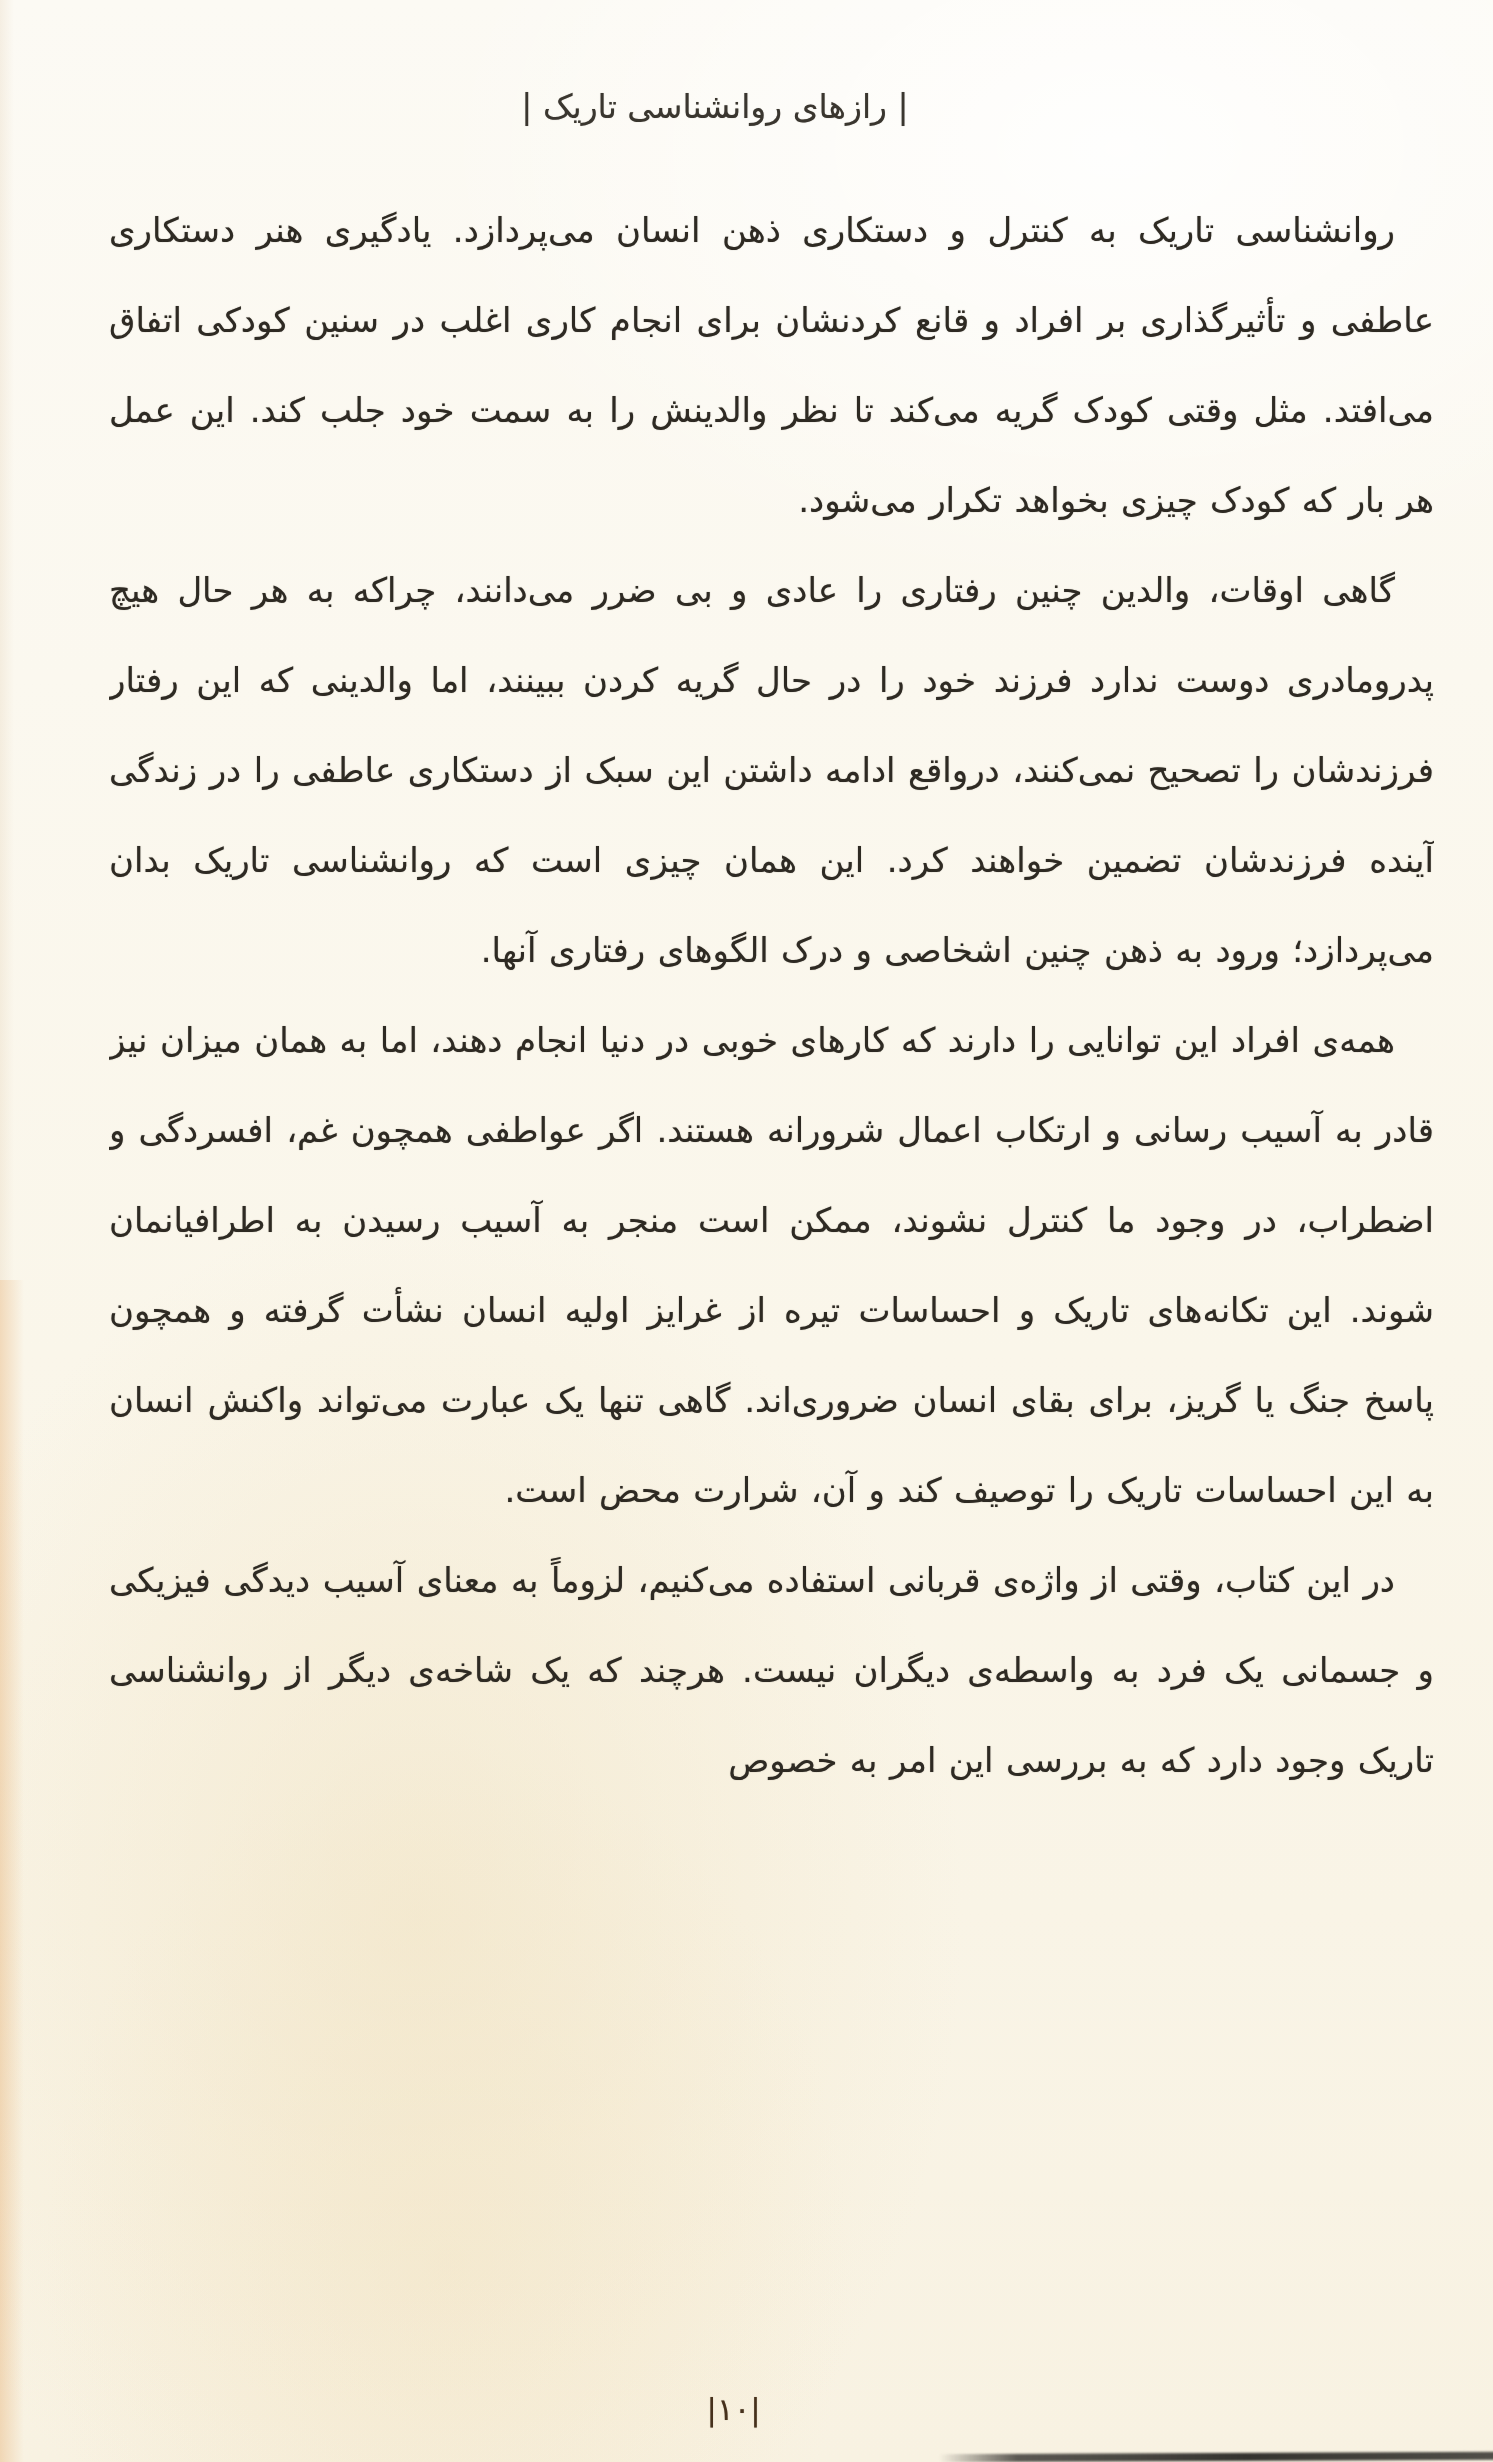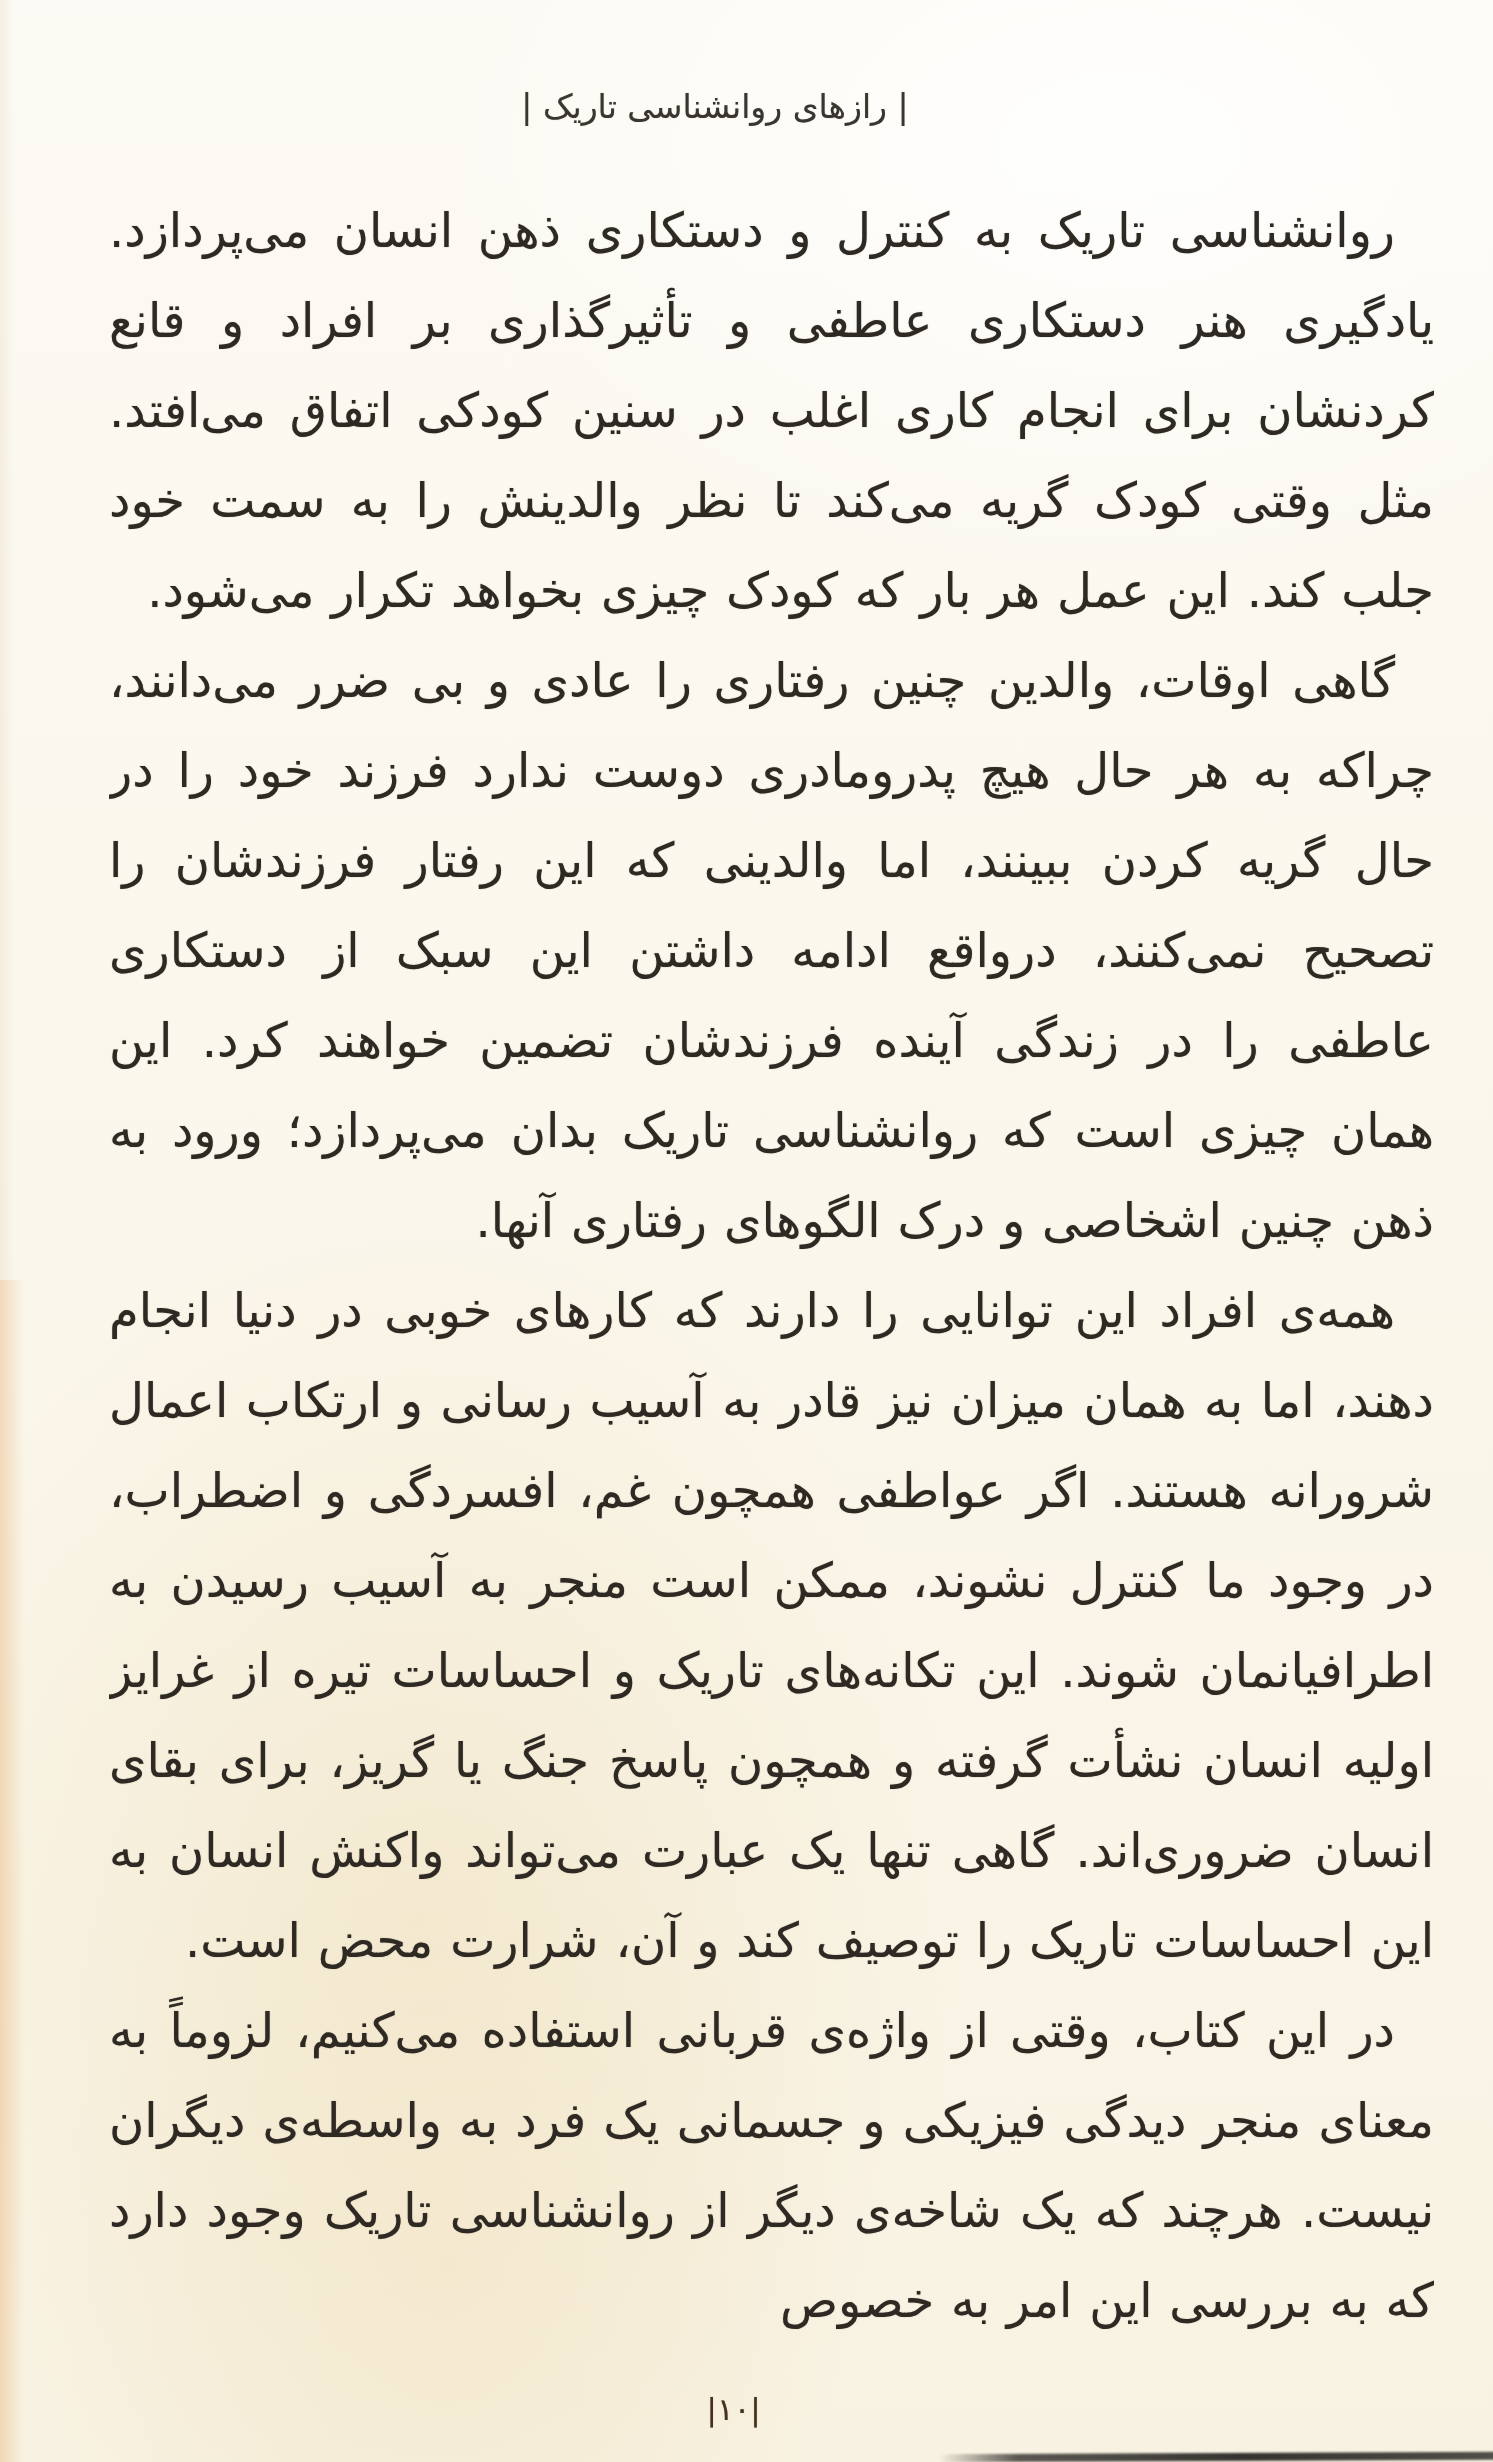--- a/index.html
+++ b/index.html
@@ -35,21 +35,21 @@
   }
   .body-text {
     position: absolute;
     top: 185px;
     right: 59px;
     width: 1325px;
     max-height: 2183px;
     overflow: hidden;
     direction: rtl;
     text-align: justify;
-    font-size: 48px;
+    font-size: 34px;
     line-height: 90px;
     text-shadow: 0 0 1px rgba(50,44,36,0.5);
     word-spacing: 1.6px;
   }
   .body-text p {
     margin: 0;
     text-indent: 39px; 
   }
   .page-number {
     position: absolute;
@@ -100,21 +100,21 @@
 <body>
 
 <div class="page">
 
   <div class="running-head">| رازهای روانشناسی تاریک |</div>
 
   <div class="body-text">
     <p>روانشناسی تاریک به کنترل و دستکاری ذهن انسان می‌پردازد. یادگیری هنر دستکاری عاطفی و تأثیرگذاری بر افراد و قانع کردنشان برای انجام کاری اغلب در سنین کودکی اتفاق می‌افتد. مثل وقتی کودک گریه می‌کند تا نظر والدینش را به سمت خود جلب کند. این عمل هر بار که کودک چیزی بخواهد تکرار می‌شود.</p>
     <p>گاهی اوقات، والدین چنین رفتاری را عادی و بی ضرر می‌دانند، چراکه به هر حال هیچ پدرومادری دوست ندارد فرزند خود را در حال گریه کردن ببینند، اما والدینی که این رفتار فرزندشان را تصحیح نمی‌کنند، درواقع ادامه داشتن این سبک از دستکاری عاطفی را در زندگی آینده فرزندشان تضمین خواهند کرد. این همان چیزی است که روانشناسی تاریک بدان می‌پردازد؛ ورود به ذهن چنین اشخاصی و درک الگوهای رفتاری آنها.</p>
     <p>همه‌ی افراد این توانایی را دارند که کارهای خوبی در دنیا انجام دهند، اما به همان میزان نیز قادر به آسیب رسانی و ارتکاب اعمال شرورانه هستند. اگر عواطفی همچون غم، افسردگی و اضطراب، در وجود ما کنترل نشوند، ممکن است منجر به آسیب رسیدن به اطرافیانمان شوند. این تکانه‌های تاریک و احساسات تیره از غرایز اولیه انسان نشأت گرفته و همچون پاسخ جنگ یا گریز، برای بقای انسان ضروری‌اند. گاهی تنها یک عبارت می‌تواند واکنش انسان به این احساسات تاریک را توصیف کند و آن، شرارت محض است.</p>
-    <p>در این کتاب، وقتی از واژه‌ی قربانی استفاده می‌کنیم، لزوماً به معنای منجر دیدگی فیزیکی و جسمانی یک فرد به واسطه‌ی دیگران نیست. هرچند که یک شاخه‌ی دیگر از روانشناسی تاریک وجود دارد که به بررسی این امر به خصوص</p>
+    <p>در این کتاب، وقتی از واژه‌ی قربانی استفاده می‌کنیم، لزوماً به معنای آسیب دیدگی فیزیکی و جسمانی یک فرد به واسطه‌ی دیگران نیست. هرچند که یک شاخه‌ی دیگر از روانشناسی تاریک وجود دارد که به بررسی این امر به خصوص</p>
   </div>
 
   <div class="page-number">|۱۰|</div>
 
   <div class="scan-strip-bottom"></div>
 
   <div class="scan-tint-left"></div>
 
   <div class="scan-tint-left-upper"></div>
 

